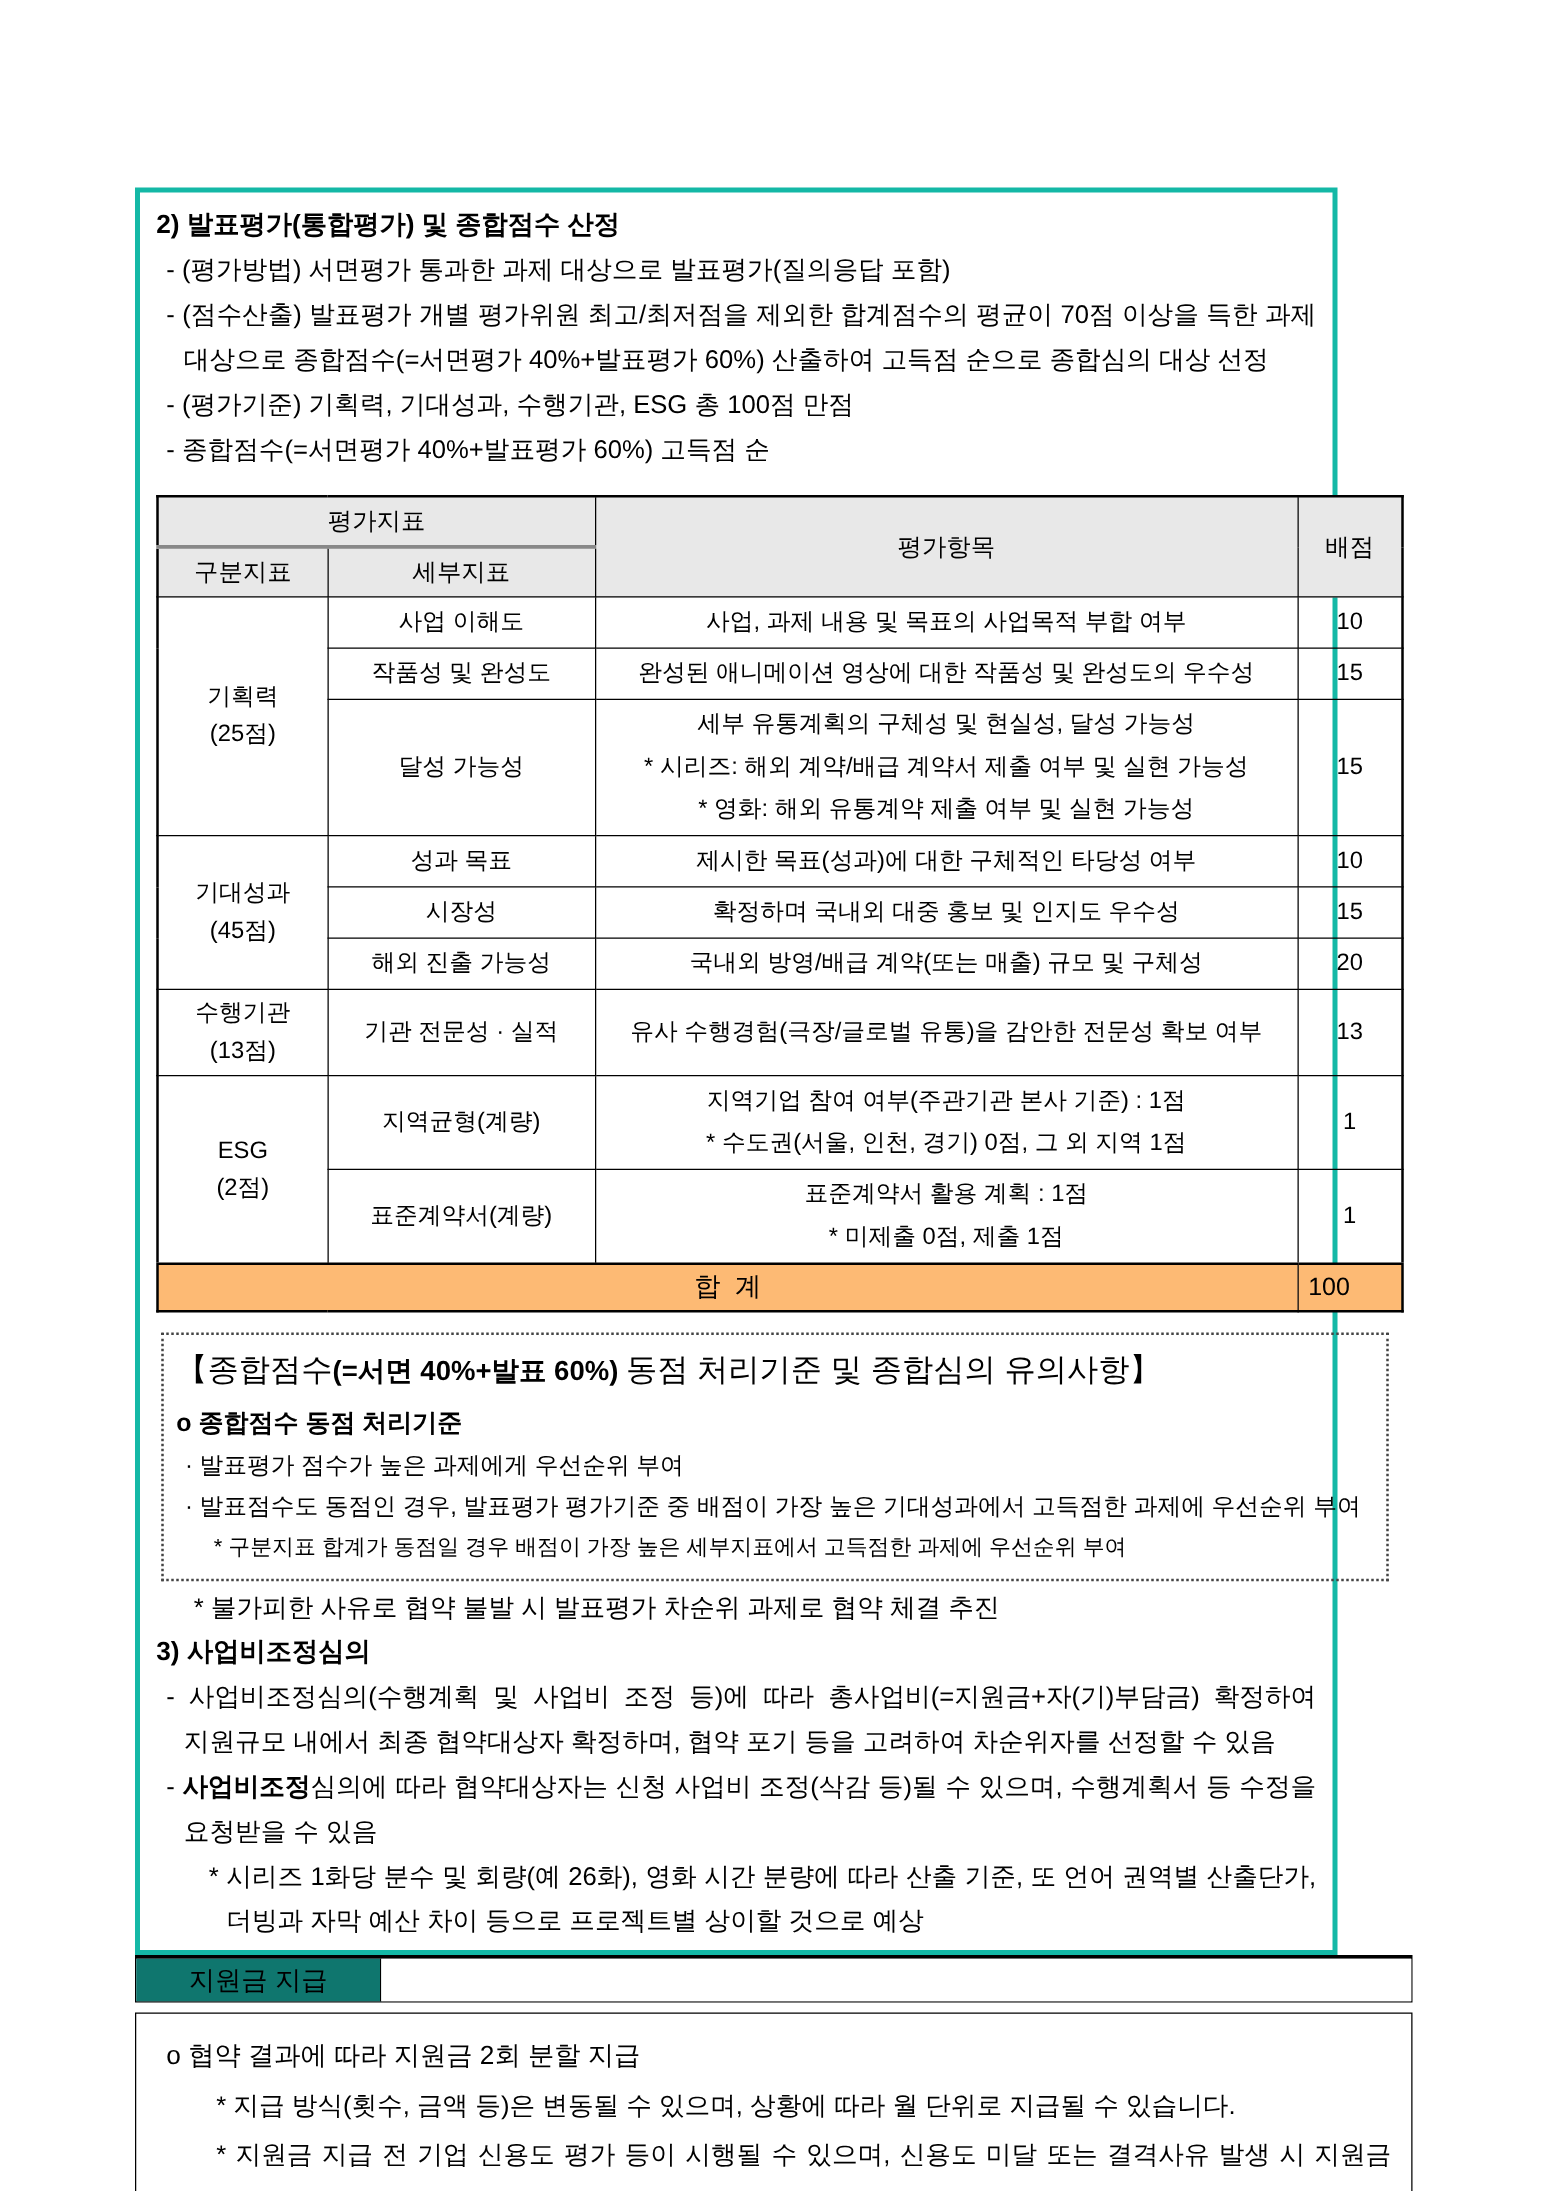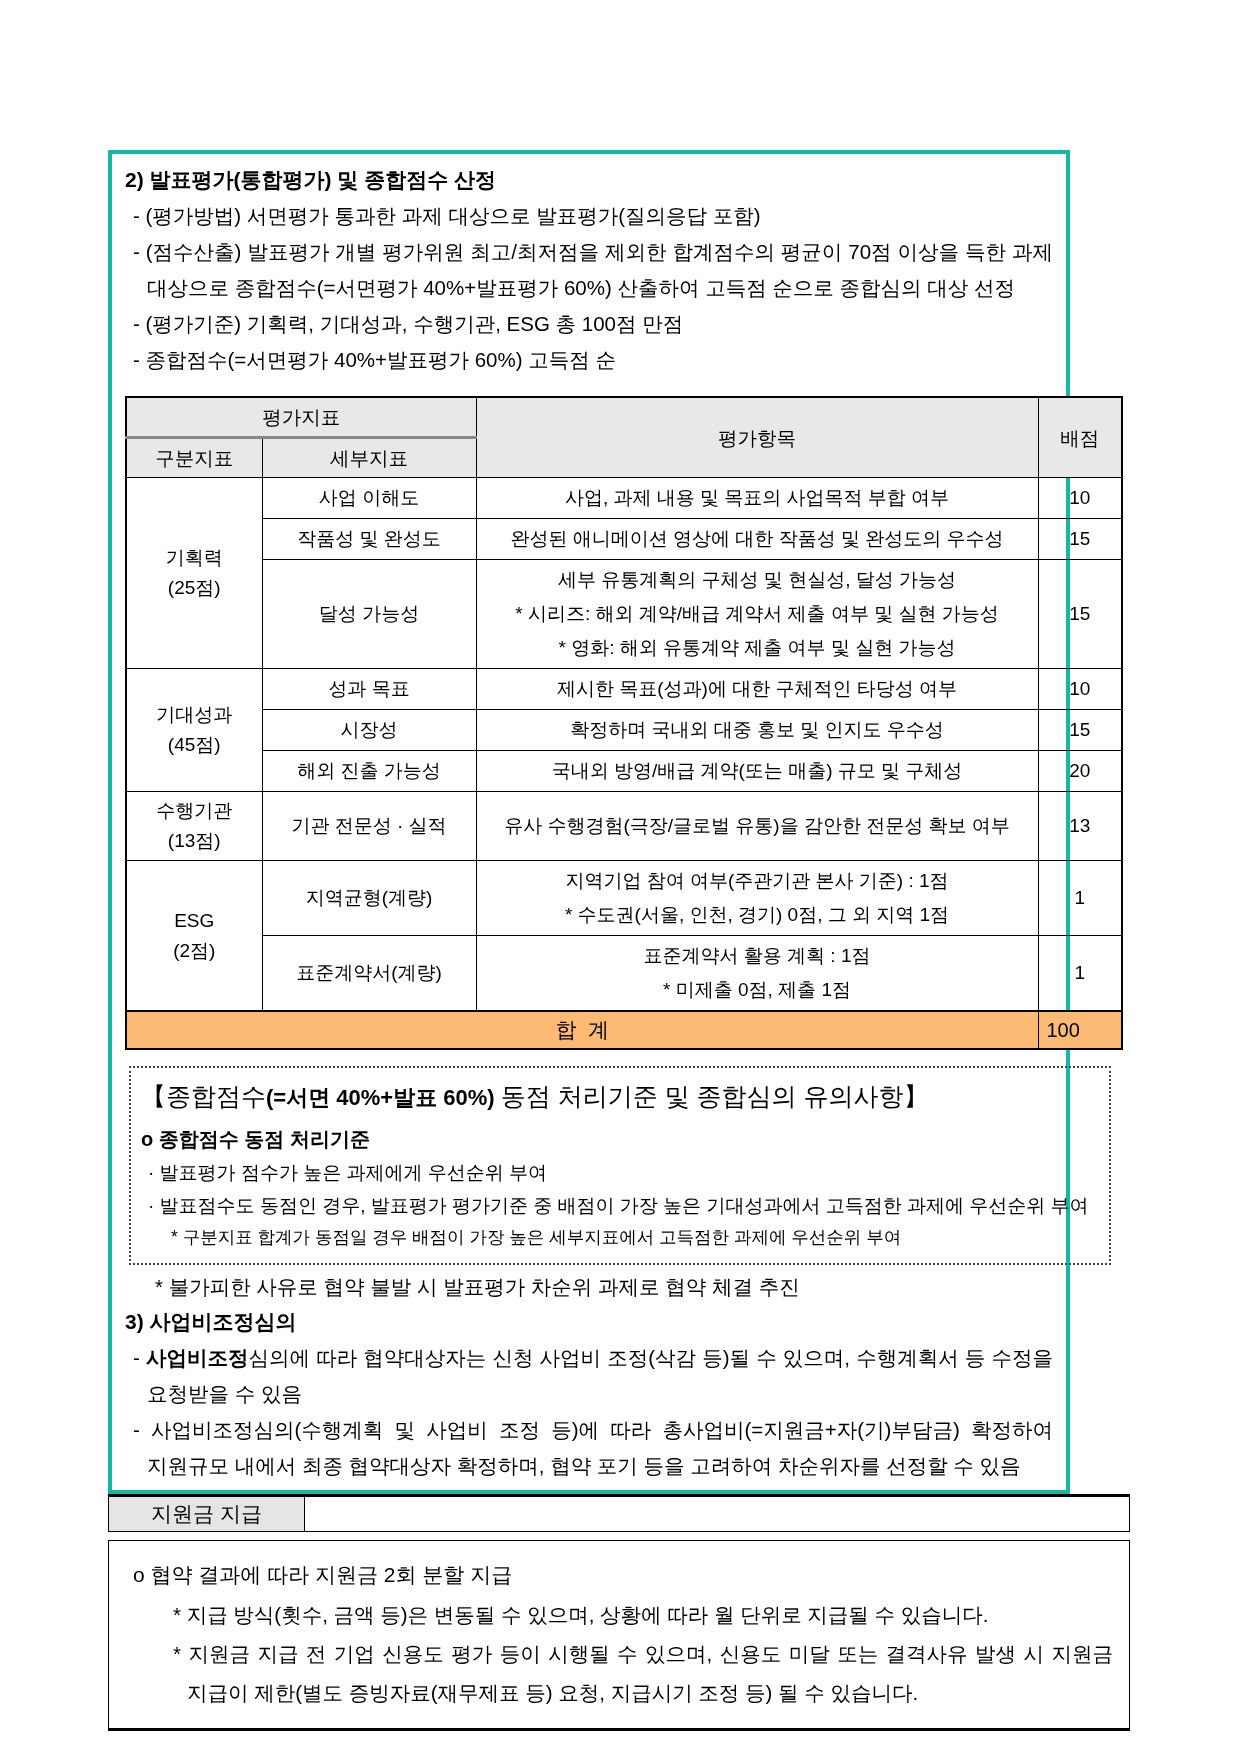--- a/index.html
+++ b/index.html
@@ -80,21 +80,21 @@
   }
 
   
   .payment-bar{
     display:flex;align-items:stretch;box-sizing:border-box;width:1022px;
     border-left:1.5px solid #000;border-right:1.5px solid #000;
     border-top:3px solid #000;border-bottom:1.5px solid #000;
     margin-top:0px;height:38px;
   }
   .payment-title{
-    width:196px;background:#e5e5e5;border-right:1.5px solid #000;
+    width:196px;background:#0f766e;border-right:1.5px solid #000;
     font-size:21px;display:flex;align-items:center;justify-content:center;
     box-sizing:border-box;
   }
   .payment-rest{flex:1;background:#fff;}
   .payment-box{
     border:1.5px solid #000;border-bottom:3px solid #000;border-top:1.5px solid #000;
     box-sizing:border-box;width:1022px;margin-top:8px;
     padding:14px 16px 16px 16px;
   }
   .pb-bullet{font-size:21px;line-height:40px;padding-left:8px;word-break:keep-all;}
@@ -235,24 +235,25 @@
       </div>
       <div class="tb-sub bold">o 종합점수 동점 처리기준</div>
       <div class="tb-bullet">· 발표평가 점수가 높은 과제에게 우선순위 부여</div>
       <div class="tb-bullet">· 발표점수도 동점인 경우, 발표평가 평가기준 중 배점이 가장 높은 기대성과에서 고득점한 과제에 우선순위 부여</div>
       <div class="tb-note">* 구분지표 합계가 동점일 경우 배점이 가장 높은 세부지표에서 고득점한 과제에 우선순위 부여</div>
     </div>
 
     <div class="note-star big-note">* 불가피한 사유로 협약 불발 시 발표평가 차순위 과제로 협약 체결 추진</div>
 
     <div class="h2">3) 사업비조정심의</div>
+    <div class="bullet">- 사업비조정심의(수행계획 및 사업비 조정 등)에 따라 총사업비(=지원금+자(기)부담금) 확정하여 지원규모 내에서 최종 협약대상자 확정하며, 협약 포기 등을 고려하여 차순위자를 선정할 수 있음</div>
     <div class="bullet">
       <span>- </span><span class="bold">사업비조정</span><span>심의에 따라 협약대상자는 신청 사업비 조정(삭감 등)될 수 있으며, 수행계획서 등 수정을 요청받을 수 있음</span>
     </div>
-    <div class="bullet">- 사업비조정심의(수행계획 및 사업비 조정 등)에 따라 총사업비(=지원금+자(기)부담금) 확정하여 지원규모 내에서 최종 협약대상자 확정하며, 협약 포기 등을 고려하여 차순위자를 선정할 수 있음</div>
+    <div class="note-star">* 시리즈 1화당 분수 및 회량(예 26화), 영화 시간 분량에 따라 산출 기준, 또 언어 권역별 산출단가, 더빙과 자막 예산 차이 등으로 프로젝트별 상이할 것으로 예상</div>
   </div>
 
   <div class="payment-bar">
     <div class="payment-title">지원금 지급</div>
     <div class="payment-rest"></div>
   </div>
 
   <div class="payment-box">
     <div class="pb-bullet">o 협약 결과에 따라 지원금 2회 분할 지급</div>
     <div class="pb-note">* 지급 방식(횟수, 금액 등)은 변동될 수 있으며, 상황에 따라 월 단위로 지급될 수 있습니다.</div>

